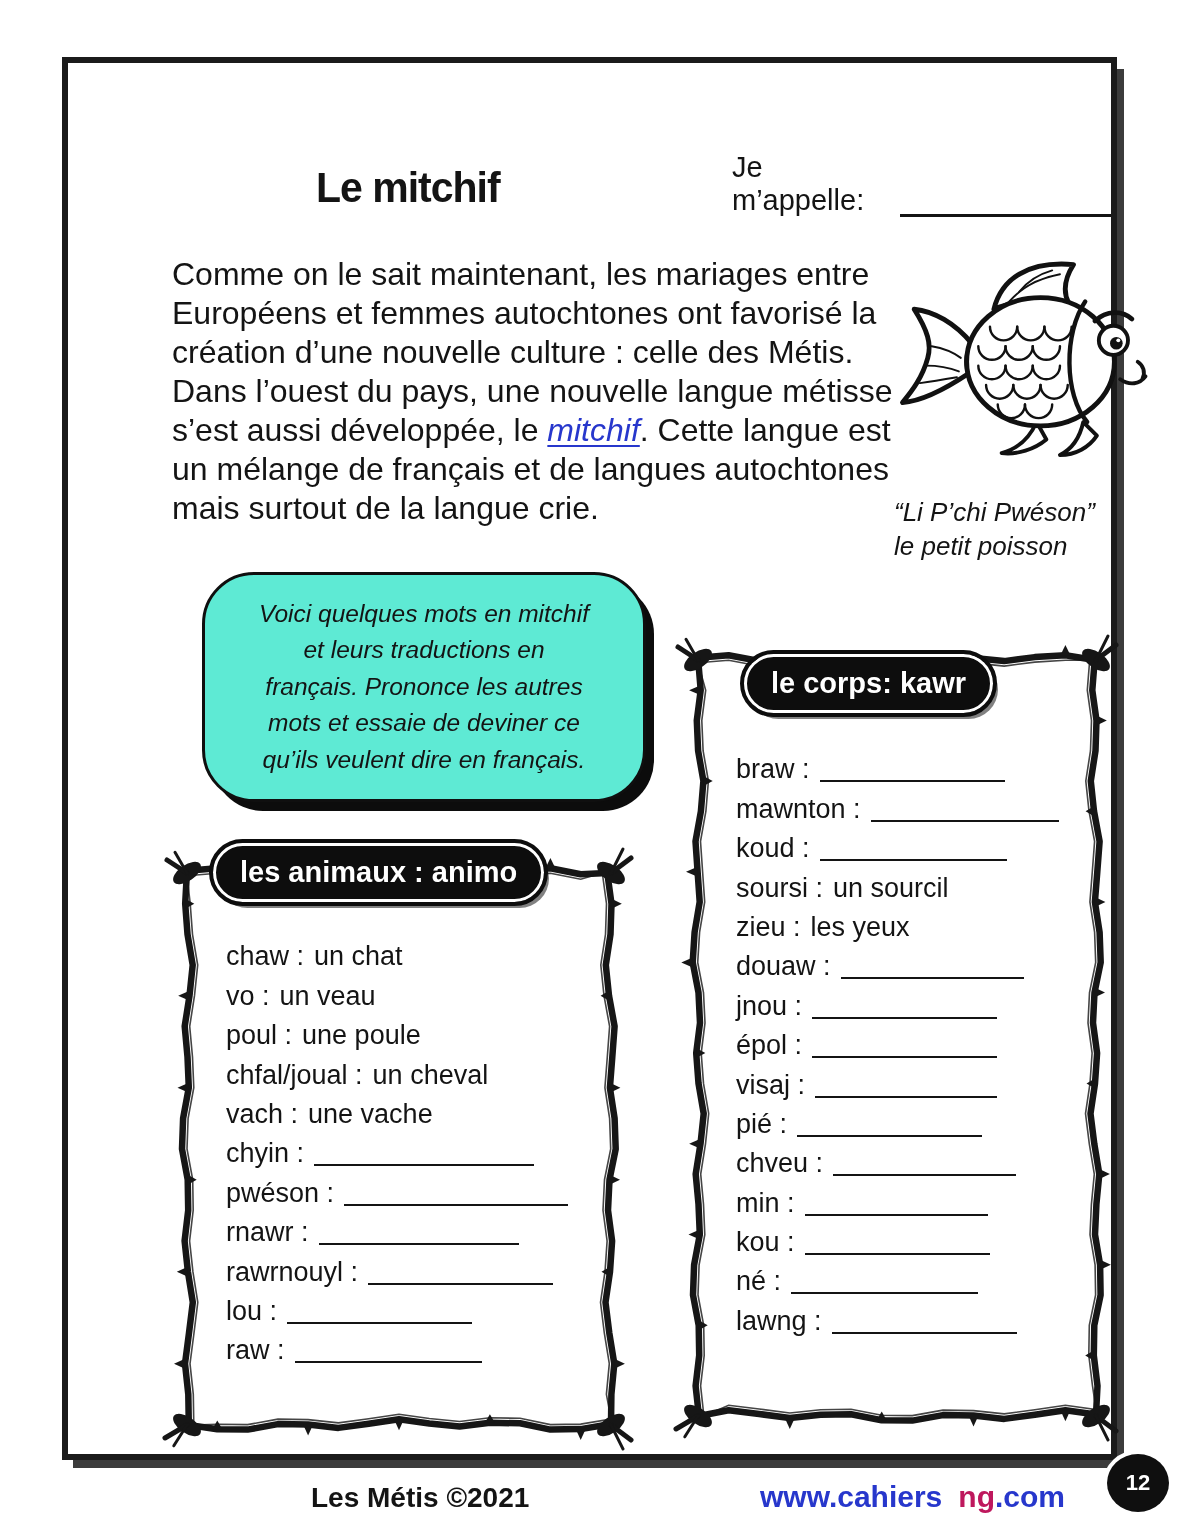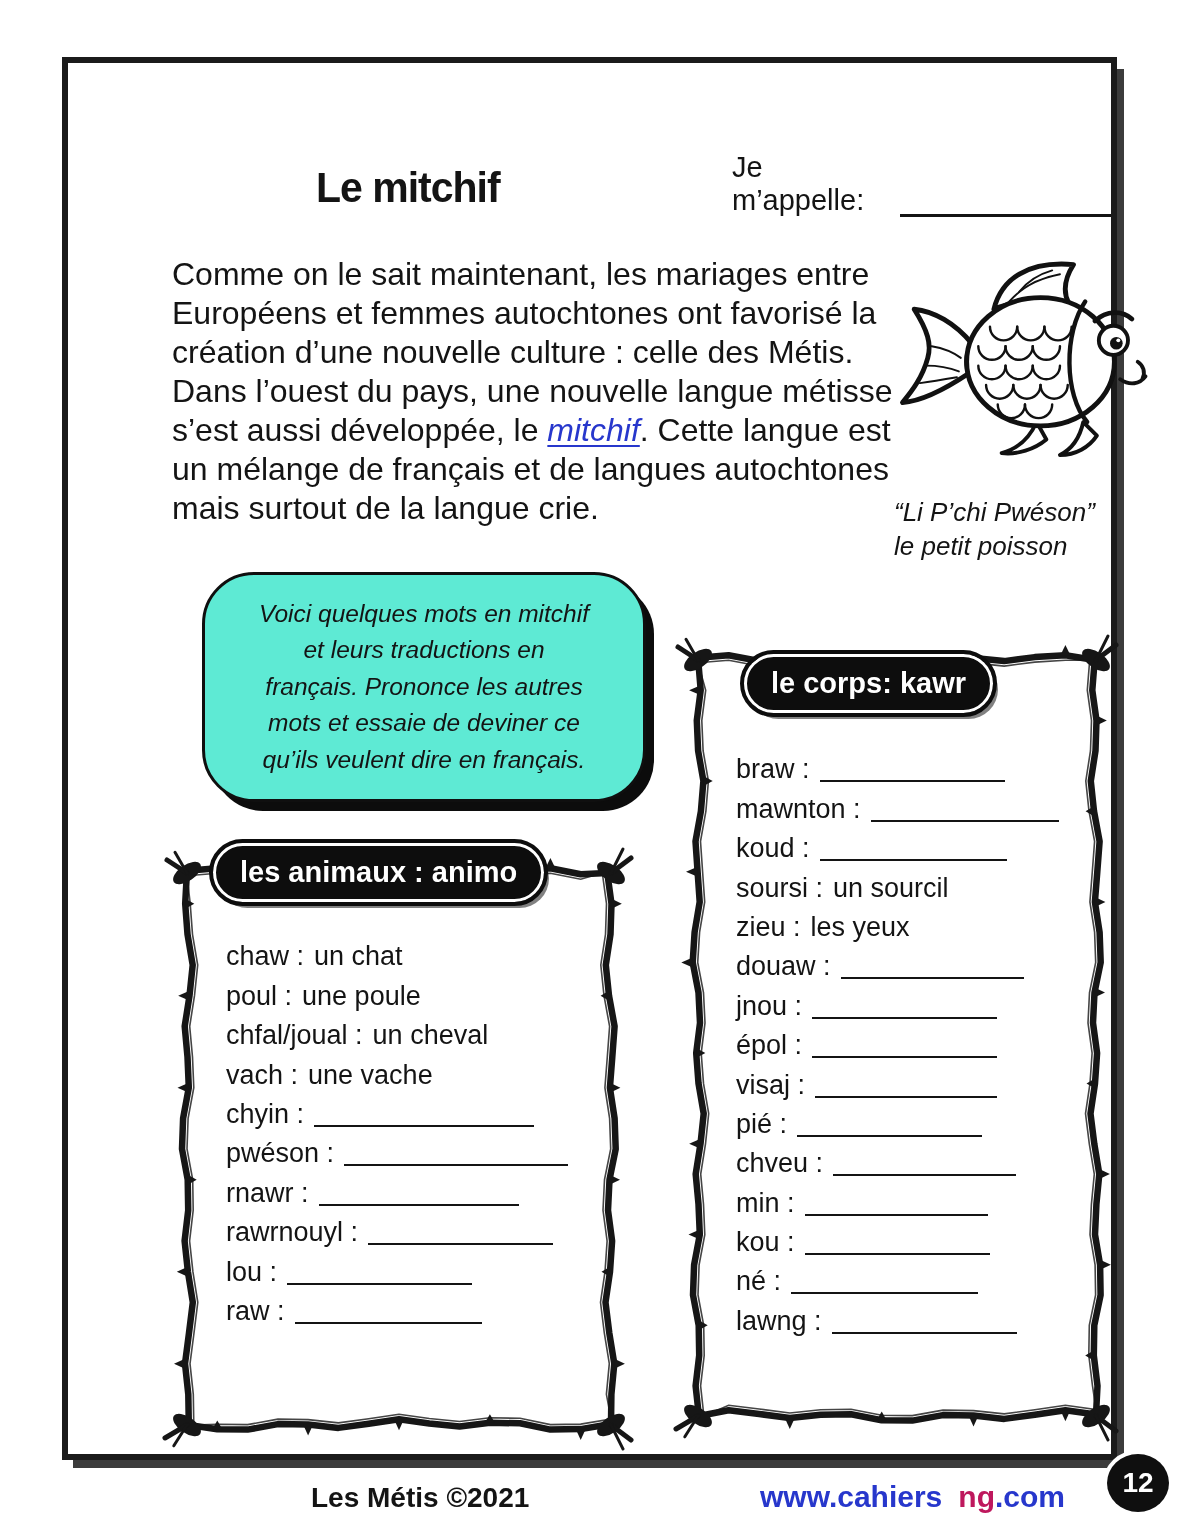--- a/index.html
+++ b/index.html
@@ -57,21 +57,21 @@
   .v-value{margin-left:10px;}
   .v-blank{border-bottom:2.5px solid #141414;height:24px;align-self:flex-end;margin-left:10px;margin-bottom:3px;}
   
   .footer-credit{position:absolute;left:243px;top:1419px;font-size:28px;font-weight:bold;white-space:nowrap;}
   .footer-url{position:absolute;left:692px;top:1417px;font-size:30px;font-weight:bold;white-space:nowrap;}
   .url-blue{color:var(--blue,#2737cc);}
   .url-dark{color:#be185d;margin-left:16px;}
   .page-circle{position:absolute;left:1039px;top:1391px;width:62px;height:58px;}
   .page-circle::before{content:'';position:absolute;inset:0;background:#0f0f0f;border-radius:50%;box-shadow:0 0 0 4px #fff;}
   .page-circle::after{content:'';position:absolute;inset:0;transform:translate(6px,7px);border-radius:50%;border:3px solid #0f0f0f;z-index:-1;}
-  .page-circle span{position:absolute;inset:0;display:flex;align-items:center;justify-content:center;color:#fff;font-size:28px;font-weight:bold;z-index:2;}
+  .page-circle span{position:absolute;inset:0;display:flex;align-items:center;justify-content:center;color:#fff;font-size:22px;font-weight:bold;z-index:2;}
 </style>
 </head>
 <body>
 
 <div class="page">
   <div class="frame">
 
     <h1 class="title">Le mitchif</h1>
     <div class="name-row">
       <span>Je m’appelle:</span>
@@ -181,20 +181,24 @@
           <path d="M22,574l-22,13" stroke="#161616" stroke-width="5" stroke-linecap="round" fill="none"></path>
           <path d="M22,574l-13.2,20.8" stroke="#161616" stroke-width="3" stroke-linecap="round" fill="none"></path>
           <path d="M446,574l20,15" stroke="#161616" stroke-width="5" stroke-linecap="round" fill="none"></path>
           <path d="M446,574l12,24" stroke="#161616" stroke-width="3" stroke-linecap="round" fill="none"></path>
         </svg>
       <div class="pill pill-animals">les animaux : animo</div>
       <div class="vocab-list list-animals">
           <div class="vocab-row">
             <span class="v-label">chaw :</span>
             <span class="v-value">un chat</span>
+          </div>
+          <div class="vocab-row">
+            <span class="v-label">vo :</span>
+            <span class="v-value">un veau</span>
           </div>
           <div class="vocab-row">
             <span class="v-label">poul :</span>
             <span class="v-value">une poule</span>
           </div>
           <div class="vocab-row">
             <span class="v-label">chfal/joual :</span>
             <span class="v-value">un cheval</span>
           </div>
           <div class="vocab-row">

